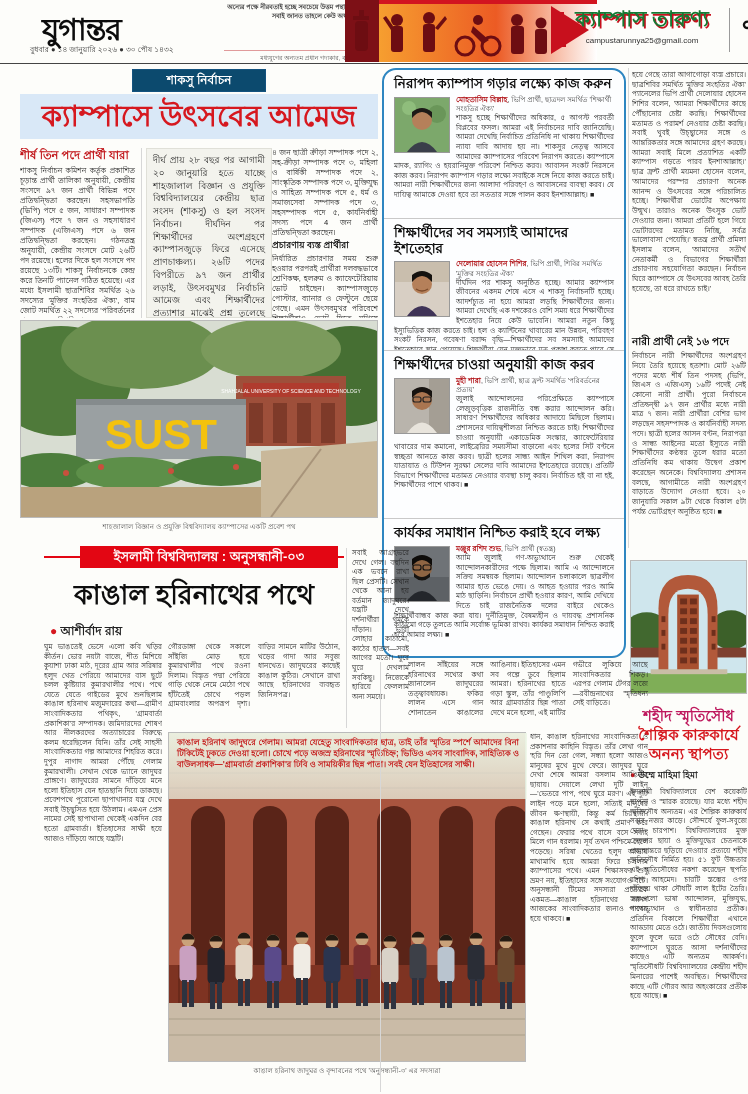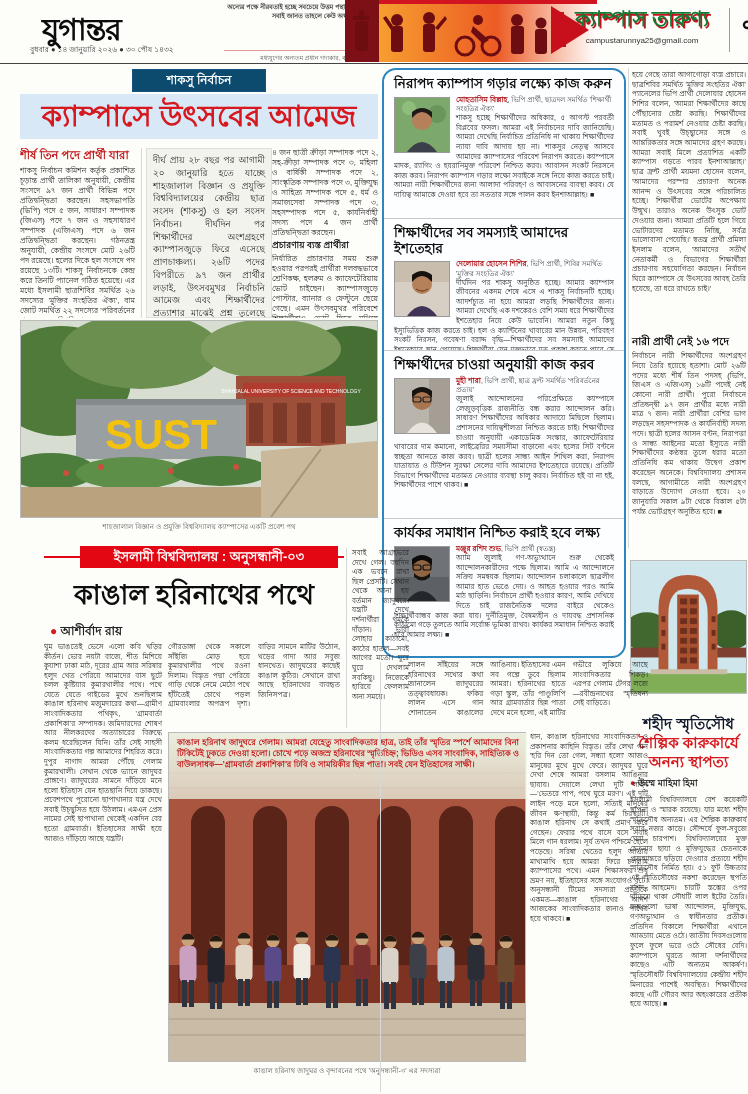--- a/index.html
+++ b/index.html
@@ -54,21 +54,21 @@
   #cand1{height:148px;} #cand2{height:132px;} #cand3{height:168px;} #cand4{height:134px;}
   
   #rightcol{left:632px;top:70px;width:114px;height:490px;font-size:7.2px;line-height:1.35;color:#222;}
   #rc1{height:260px;} 
   #rcsub{font-size:10.5px;font-weight:bold;color:#0d0d0d;margin:4px 0 3px;}
   #rc2{height:198px;}
   
   #monument{left:630px;top:560px;width:117px;}
   #monphoto{width:117px;height:134px;border:1px solid #bbb;box-sizing:border-box;}
   .monh{width:117px;text-align:center;font-weight:900;font-size:15px;line-height:1.25;}
-  #monh1{color:#0f172a;margin-top:17px;}
+  #monh1{color:#be185d;margin-top:9px;}
   #monh2,#monh3{color:#d6181f;}
   #monbyl{font-size:9px;font-weight:bold;color:#222;margin:5px 0 4px;}
   #monbyl::before{content:"● ";color:#d6181f;}
   #monbody{font-size:7.2px;line-height:1.35;height:300px;}
   
   #feature{left:20px;top:546px;width:604px;height:548px;margin-left:24px;}
   #fredline{left:0;top:10px;width:300px;height:2px;background:#e30613;}
   #fbar{left:36px;top:0;width:258px;height:22px;background:#e30613;color:#fff;font-size:13px;
      font-weight:bold;text-align:center;line-height:22px;}
   #fheadline{left:0;top:28px;width:300px;text-align:center;font-size:27px;font-weight:900;color:#0d0d0d;}

